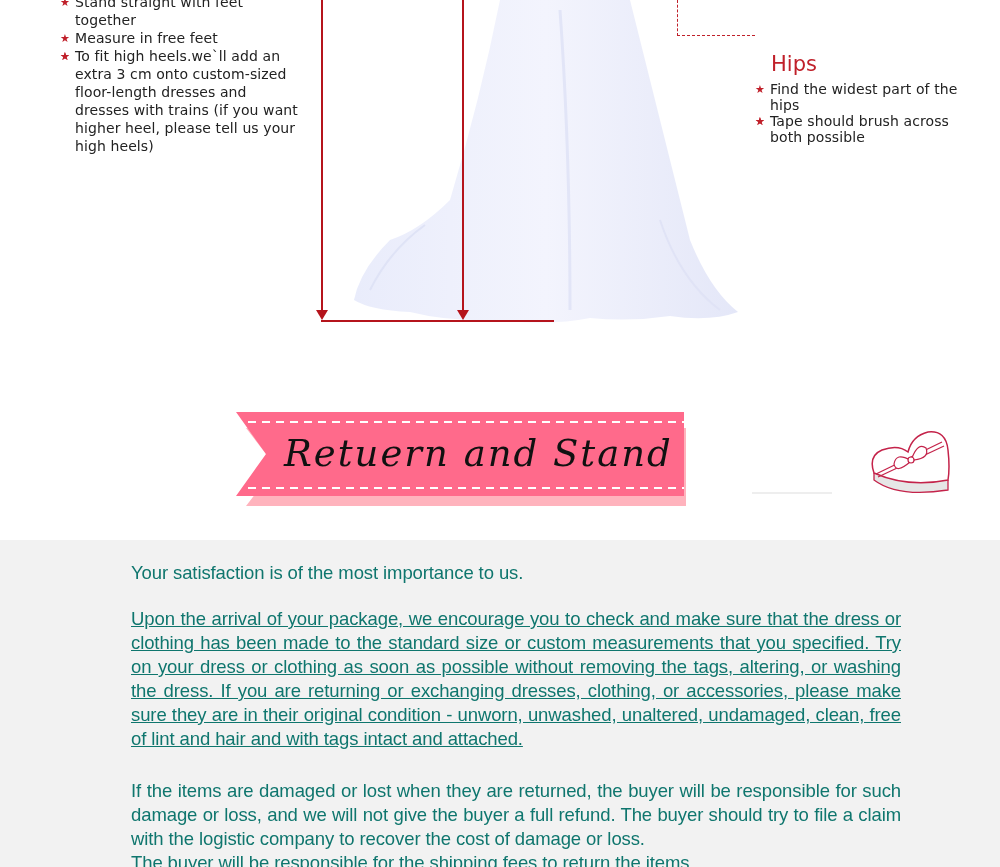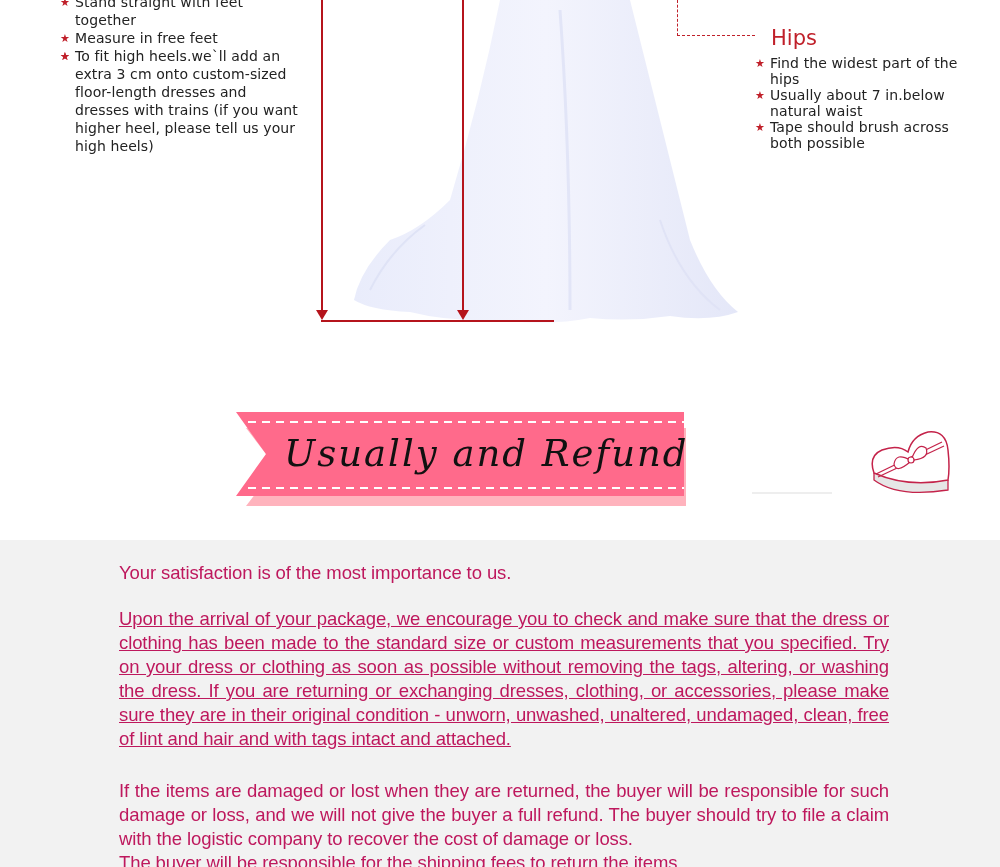--- a/index.html
+++ b/index.html
@@ -7,21 +7,21 @@
   body { position: relative; font-family: "DejaVu Sans", sans-serif; color: #222; }
 
   
   .measure { position: absolute; left: 0; top: 0; width: 1000px; height: 540px; background: #fff; }
 
   .left-notes { position: absolute; left: 60px; top: -7px; width: 240px; }
   .note-item { position: relative; padding-left: 15px; font-size: 14px; line-height: 18px; color: #222; letter-spacing: 0.1px; }
   .note-item .star { position: absolute; left: 0; top: 1px; color: #c0202a; font-size: 11px; }
 
   .hips { position: absolute; left: 755px; top: 24px; width: 220px; }
-  .hips-title { font-size: 21px; color: #c0202a; margin-left: 16px; line-height: 28px; }
+  .hips-title { font-size: 21px; color: #c0202a; margin-left: 16px; line-height: 28px; margin-top: 26px; }
   .hips-list { margin-top: 3px; }
   .hips-list .note-item { line-height: 16px; font-size: 14px; }
 
   .dash-vert { position: absolute; left: 677px; top: 0; height: 36px; border-left: 1.5px dashed #c0202a; }
   .dash-horz { position: absolute; left: 677px; top: 35px; width: 78px; border-top: 1.5px dashed #c0202a; }
 
   .dress { position: absolute; left: 330px; top: 0; width: 420px; height: 330px; }
 
   .v-line { position: absolute; width: 2px; background: #b5141c; }
   .v-line.l1 { left: 321px; top: 0; height: 312px; }
@@ -32,21 +32,21 @@
   .h-line { position: absolute; left: 321px; top: 320px; width: 233px; height: 2px; background: #b5141c; }
 
   
   .banner { position: absolute; left: 236px; top: 410px; width: 450px; height: 96px; }
   .banner-text { position: absolute; left: 48px; top: 22px; font-family: "DejaVu Serif", serif; font-style: italic; font-size: 37px; color: #111; letter-spacing: 2px; white-space: nowrap; }
 
   .heart-box { position: absolute; left: 868px; top: 428px; width: 86px; height: 75px; }
 
   
   .returns { position: absolute; left: 0; top: 540px; width: 1000px; height: 327px; background: #f2f2f2; }
-  .returns p { position: absolute; left: 119px; width: 770px; font-family: "Liberation Sans", sans-serif; font-size: 18.5px; line-height: 24px; color: #be185d; letter-spacing: -0.1px; }
+  .returns p { position: absolute; left: 131px; width: 770px; font-family: "Liberation Sans", sans-serif; font-size: 18.5px; line-height: 24px; color: #0f766e; letter-spacing: -0.1px; }
   .p1 { top: 21px; }
   .p2 { top: 67px; text-align: justify; text-decoration: underline; }
   .p3 { top: 239px; text-align: justify; }
   .p4 { top: 311px; }
 </style>
 </head>
 <body>
 
 <section class="measure">
 
@@ -93,37 +93,36 @@
 
   <div class="hips">
     <div class="hips-title">Hips</div>
     <div class="hips-list">
       <div class="note-item">
         <span class="star">★</span>
         <span>Find the widest part of the hips</span>
       </div>
       <div class="note-item">
         <span class="star">★</span>
-        <span>Usually about 7 in.below natural waist</span>
       </div>
       <div class="note-item">
         <span class="star">★</span>
         <span>Tape should brush across both possible</span>
       </div>
     </div>
   </div>
 
   <div class="banner">
     <svg width="450" height="96" viewBox="0 0 450 96">
       <polygon points="10,18 450,18 450,96 10,96 40,57" fill="#ffb3bd"></polygon>
       <polygon points="0,2 448,2 448,86 0,86 30,44" fill="#ff6a8b"></polygon>
       <line x1="12" y1="12" x2="448" y2="12" stroke="#fff" stroke-width="2" stroke-dasharray="8,6"></line>
       <line x1="12" y1="78" x2="448" y2="78" stroke="#fff" stroke-width="2" stroke-dasharray="8,6"></line>
     </svg>
-    <div class="banner-text">Usually and Refund</div>
+    <div class="banner-text">Retuern and Stand</div>
   </div>
 
   <svg class="heart-box" viewBox="0 0 86 75">
     <path d="M6 45 L6 52 Q30 70 80 62 L80 52" fill="#e6e6e6" stroke="#c4234a" stroke-width="1.3"></path>
     <path d="M6 45 Q0 28 14 22 Q30 16 40 24 Q44 8 60 4 Q78 2 80 22 Q82 40 80 52 Q40 60 6 45 Z" fill="#fff" stroke="#c4234a" stroke-width="1.5"></path>
     <path d="M8 46 L74 14" stroke="#c4234a" stroke-width="1.2"></path>
     <path d="M10 49 L76 18" stroke="#c4234a" stroke-width="1.2"></path>
     <path d="M42 32 Q28 24 26 36 Q28 46 42 34 Z" fill="#fff" stroke="#c4234a" stroke-width="1.2"></path>
     <path d="M44 30 Q50 14 58 20 Q62 30 46 32 Z" fill="#fff" stroke="#c4234a" stroke-width="1.2"></path>
     <circle cx="43" cy="32" r="3" fill="#fff" stroke="#c4234a" stroke-width="1.2"></circle>

